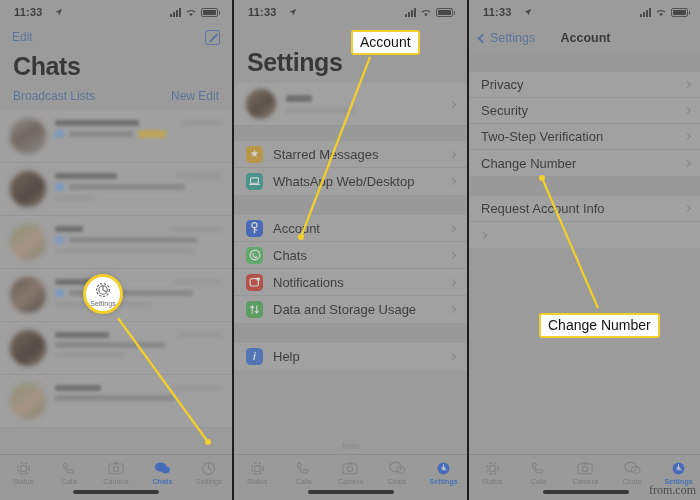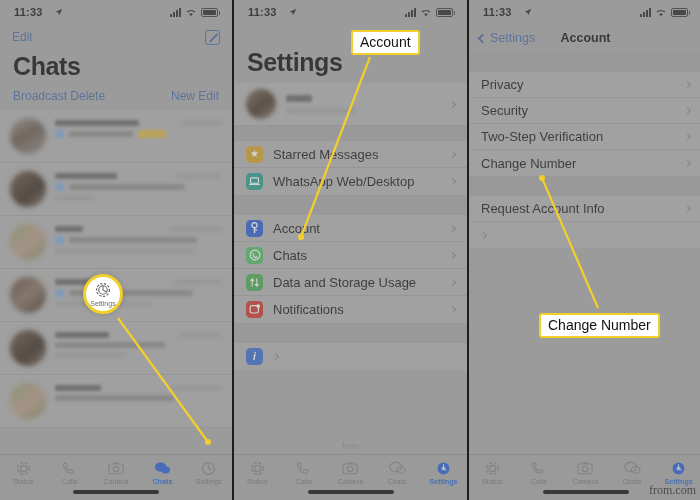--- a/index.html
+++ b/index.html
@@ -240,21 +240,21 @@
     </div>
 
     <div class="navrow">
       <span class="link-blue">Edit</span>
       <span class="compose"></span>
     </div>
 
     <div class="bigtitle">Chats</div>
 
     <div class="subrow">
-      <span class="link-blue">Broadcast Delete</span>
+      <span class="link-blue">Broadcast Lists</span>
       <span class="link-blue">New Edit</span>
     </div>
 
     <div class="chatlist">
       <div class="chatrow">
         <div class="avatar-blur g1"></div>
         <div class="crlines">
           <div class="crtop">
             <span class="blurbar dark" style="width:84px"></span>
             <span class="blurbar light" style="width:40px"></span>
@@ -467,45 +467,46 @@
         <span class="sicon" style="background:#54b964">
           <svg width="12" height="12" viewBox="0 0 13 13">
               <circle cx="6.5" cy="6.5" r="5.3" fill="none" stroke="#fff" stroke-width="1.2"></circle>
               <path d="M4.6 4.2c.6 0 .8 1.3.6 1.6-.2.3-.6.3-.5.7.1.8 1.2 1.9 2 2 .4.1.4-.3.7-.5.3-.2 1.6.1 1.6.6 0 .8-.7 1.3-1.4 1.3-2 0-4-2-4-4.3 0-.7.4-1.4 1-1.4z" fill="#fff"></path>
             </svg>
         </span>
         <span class="label">Chats</span>
         <span class="chev"></span>
       </div>
       <div class="row">
-        <span class="sicon" style="background:#4bab54">
-          <svg width="11" height="11" viewBox="0 0 12 12">
-              <path d="M3.5 10V2.4M3.5 2 1.8 4M3.5 2l1.7 2M8.5 2v7.6M8.5 10l-1.7-2M8.5 10l1.7-2" fill="none" stroke="#fff" stroke-width="1.2" stroke-linecap="round"></path>
-            </svg>
-        </span>
-        <span class="label">Data and Storage Usage</span>
-        <span class="chev"></span>
-      </div>
-      <div class="row">
         <span class="sicon" style="background:#cc3b33">
           <svg width="12" height="11" viewBox="0 0 13 12">
               <rect x="1.2" y="1.8" width="9" height="8" rx="2" fill="none" stroke="#fff" stroke-width="1.3"></rect>
               <circle cx="10" cy="2.3" r="2" fill="#fff"></circle>
             </svg>
         </span>
         <span class="label">Notifications</span>
         <span class="chev"></span>
       </div>
+      <div class="row">
+        <span class="sicon" style="background:#4bab54">
+          <svg width="11" height="11" viewBox="0 0 12 12">
+              <path d="M3.5 10V2.4M3.5 2 1.8 4M3.5 2l1.7 2M8.5 2v7.6M8.5 10l-1.7-2M8.5 10l1.7-2" fill="none" stroke="#fff" stroke-width="1.2" stroke-linecap="round"></path>
+            </svg>
+        </span>
+        <span class="label">Data and Storage Usage</span>
+        <span class="chev"></span>
+      </div>
     </div>
 
     <div class="gap tall"></div>
 
     <div class="group">
       <div class="row">
         <span class="sicon" style="background:#3e6fce;font-style:italic;font-weight:bold">i</span>
+        <span class="label">Help</span>
         <span class="chev"></span>
       </div>
     </div>
 
     <div class="fromtext">from</div>
 
     <div class="tabbar">
       <div class="tab">
         <span class="ticon">
           <svg width="15" height="15" viewBox="0 0 16 16">

